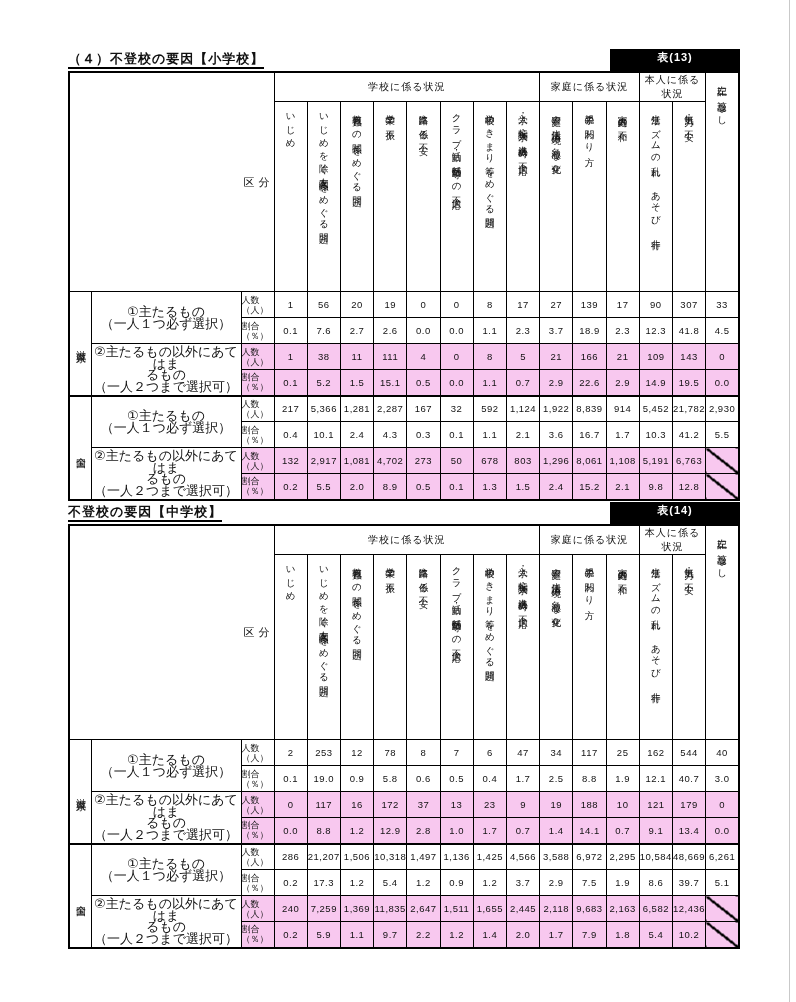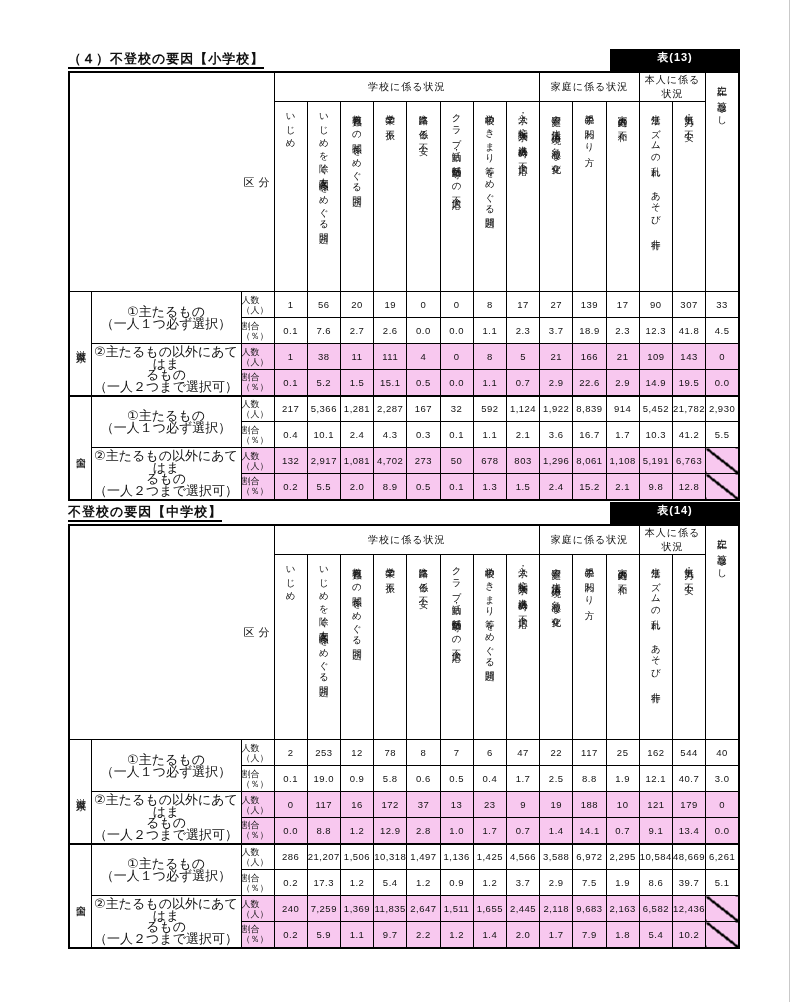--- a/index.html
+++ b/index.html
@@ -342,21 +342,21 @@
                 <div>（人）</div>
               </td>
               <td class="num bdb b-dbl">2</td>
               <td class="num bdb">253</td>
               <td class="num bdb">12</td>
               <td class="num bdb">78</td>
               <td class="num bdb">8</td>
               <td class="num bdb">7</td>
               <td class="num bdb">6</td>
               <td class="num bdb">47</td>
-              <td class="num bdb">22</td>
+              <td class="num bdb">34</td>
               <td class="num bdb">117</td>
               <td class="num bdb">25</td>
               <td class="num bdb">162</td>
               <td class="num bdb">544</td>
               <td class="num bdb">40</td>
             </tr>
             <tr style="height: 26px;">
               <td class="unit bdt">
                 <div>割合</div>
                 <div>（％）</div>

